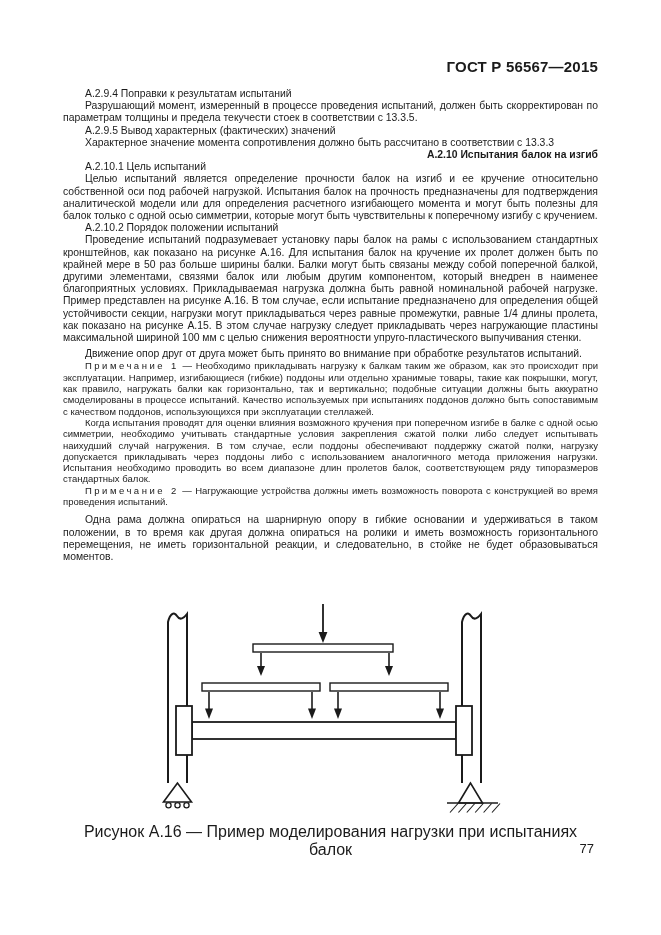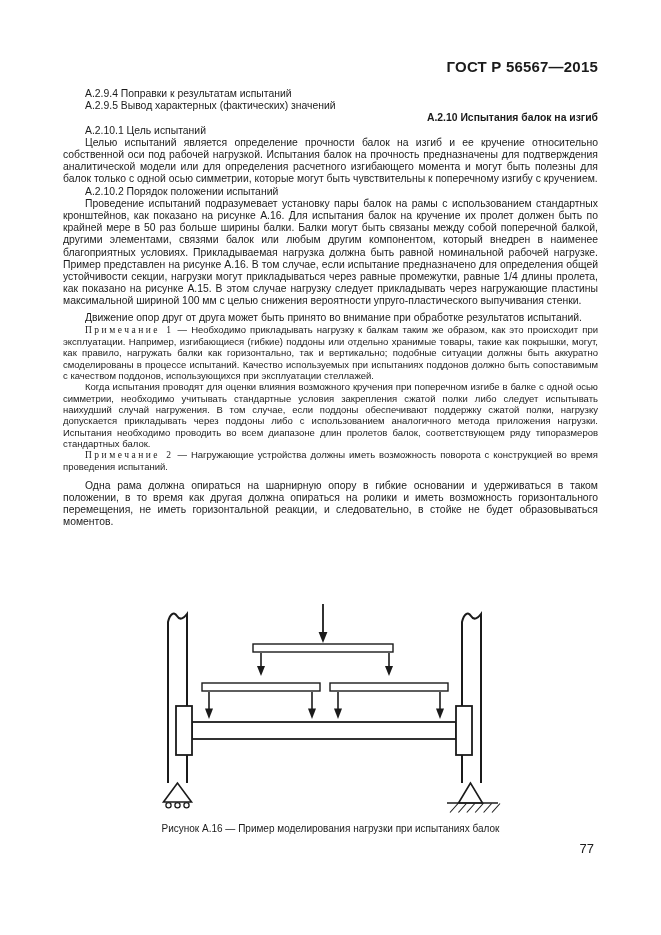--- a/index.html
+++ b/index.html
@@ -29,47 +29,49 @@
   .p.plain{text-align:left;}
   .gap2{margin-top:4px;}
   .gap4{margin-top:4px;}
   .gap5{margin-top:5px;}
   .gap7{margin-top:7px;}
   .note{
     margin:0;
     font-size:9.5px;line-height:11.3px;
     text-align:justify;text-indent:22px;
   }
-  .note-label{letter-spacing:2.5px;font-family:Liberation Serif, serif;}
+  .note-label{letter-spacing:2.5px;}
   .var-italic{font-style:italic;font-family:"Liberation Serif","DejaVu Serif",serif;}
   .figure-wrap{
     position:absolute;top:602px;left:0;width:661px;height:213px;
   }
   .figure-caption{
     position:absolute;top:823px;left:63px;width:535px;
-    text-align:center;font-size:10px;
+    text-align:center;font-size:16px;
   }
   .page-number{
     position:absolute;top:841px;right:67px;
     font-size:13px;
   }
   svg .ln{stroke:#1b1b1b;fill:none;}
   svg .fillw{fill:#ffffff;stroke:#1b1b1b;}
   svg .arrowhead{fill:#1b1b1b;stroke:none;}
 </style>
 </head>
 <body>
 
 <div class="page">
 
   <div class="doc-header">ГОСТ Р 56567—2015</div>
 
   <div class="textblock">
     <p class="p plain">А.2.9.4 Поправки к результатам испытаний</p>
+    <p class="p">Разрушающий момент, измеренный в процессе проведения испытаний, должен быть скорректирован по параметрам толщины и предела текучести стоек в соответствии с 13.3.5.</p>
     <p class="p plain">А.2.9.5 Вывод характерных (фактических) значений</p>
+    <p class="p plain">Характерное значение момента сопротивления должно быть рассчитано в соответствии с 13.3.3</p>
     <p class="p heading-bold">А.2.10 Испытания балок на изгиб</p>
     <p class="p plain">А.2.10.1 Цель испытаний</p>
     <p class="p">Целью испытаний является определение прочности балок на изгиб и ее кручение относительно собственной оси под рабочей нагрузкой. Испытания балок на прочность предназначены для подтверждения аналитической модели или для определения расчетного изгибающего момента и могут быть полезны для балок только с одной осью симметрии, которые могут быть чувствительны к поперечному изгибу с кручением.</p>
     <p class="p plain">А.2.10.2 Порядок положении испытаний</p>
     <p class="p">Проведение испытаний подразумевает установку пары балок на рамы с использованием стандартных кронштейнов, как показано на рисунке А.16. Для испытания балок на кручение их пролет должен быть по крайней мере в 50 раз больше ширины балки. Балки могут быть связаны между собой поперечной балкой, другими элементами, связями балок или любым другим компонентом, который внедрен в наименее благоприятных условиях. Прикладываемая нагрузка должна быть равной номинальной рабочей нагрузке. Пример представлен на рисунке А.16. В том случае, если испытание предназначено для определения общей устойчивости секции, нагрузки могут прикладываться через равные промежутки, равные 1/4 длины пролета, как показано на рисунке А.15. В этом случае нагрузку следует прикладывать через нагружающие пластины максимальной шириной 100 мм с целью снижения вероятности упруго-пластического выпучивания стенки.</p>
     <p class="p gap2">Движение опор друг от друга может быть принято во внимание при обработке результатов испытаний.</p>
     <p class="note gap4"><span class="note-label">Примечание 1</span>
       <span>— Необходимо прикладывать нагрузку к балкам таким же образом, как это происходит при эксплуатации. Например, изгибающиеся (гибкие) поддоны или отдельно хранимые товары, такие как покрышки, могут, как правило, нагружать балки как горизонтально, так и вертикально; подобные ситуации должны быть аккуратно смоделированы в процессе испытаний. Качество используемых при испытаниях поддонов должно быть сопоставимым с качеством поддонов, использующихся при эксплуатации стеллажей.</span></p>
     <p class="note gap5">Когда испытания проводят для оценки влияния возможного кручения при поперечном изгибе в балке с одной осью симметрии, необходимо учитывать стандартные условия закрепления сжатой полки либо следует испытывать наихудший случай нагружения. В том случае, если поддоны обеспечивают поддержку сжатой полки, нагрузку допускается прикладывать через поддоны либо с использованием аналогичного метода приложения нагрузки. Испытания необходимо проводить во всем диапазоне длин пролетов балок, соответствующем ряду типоразмеров стандартных балок.</p>
     <p class="note gap5"><span class="note-label">Примечание 2</span>

